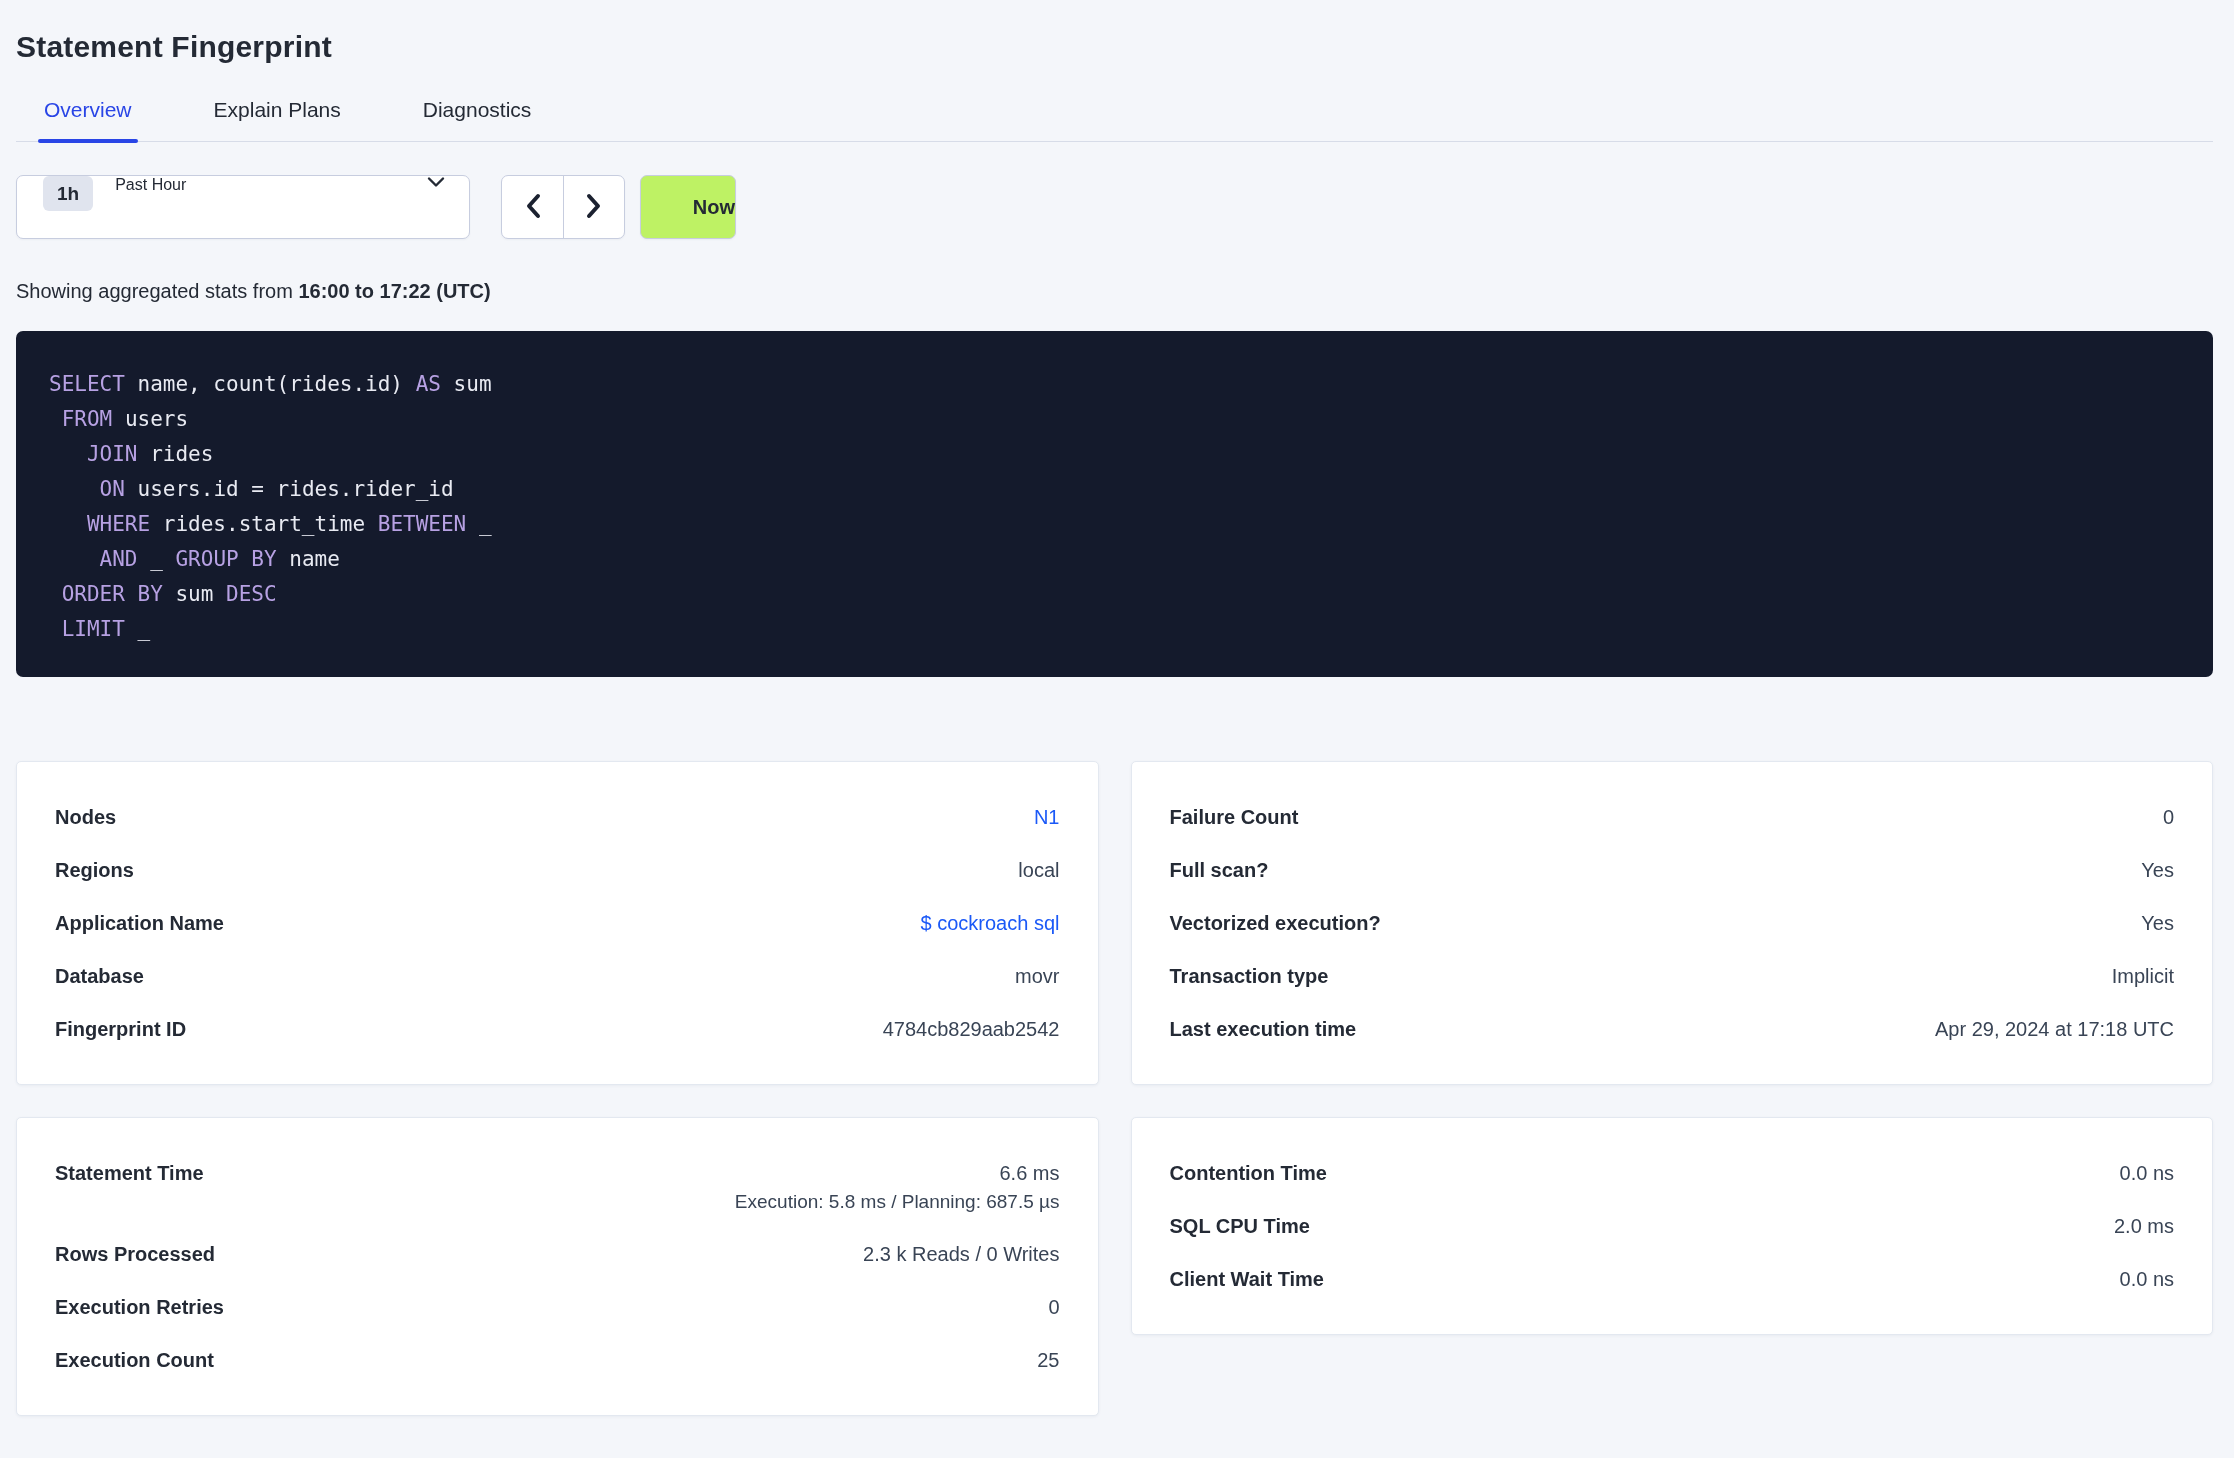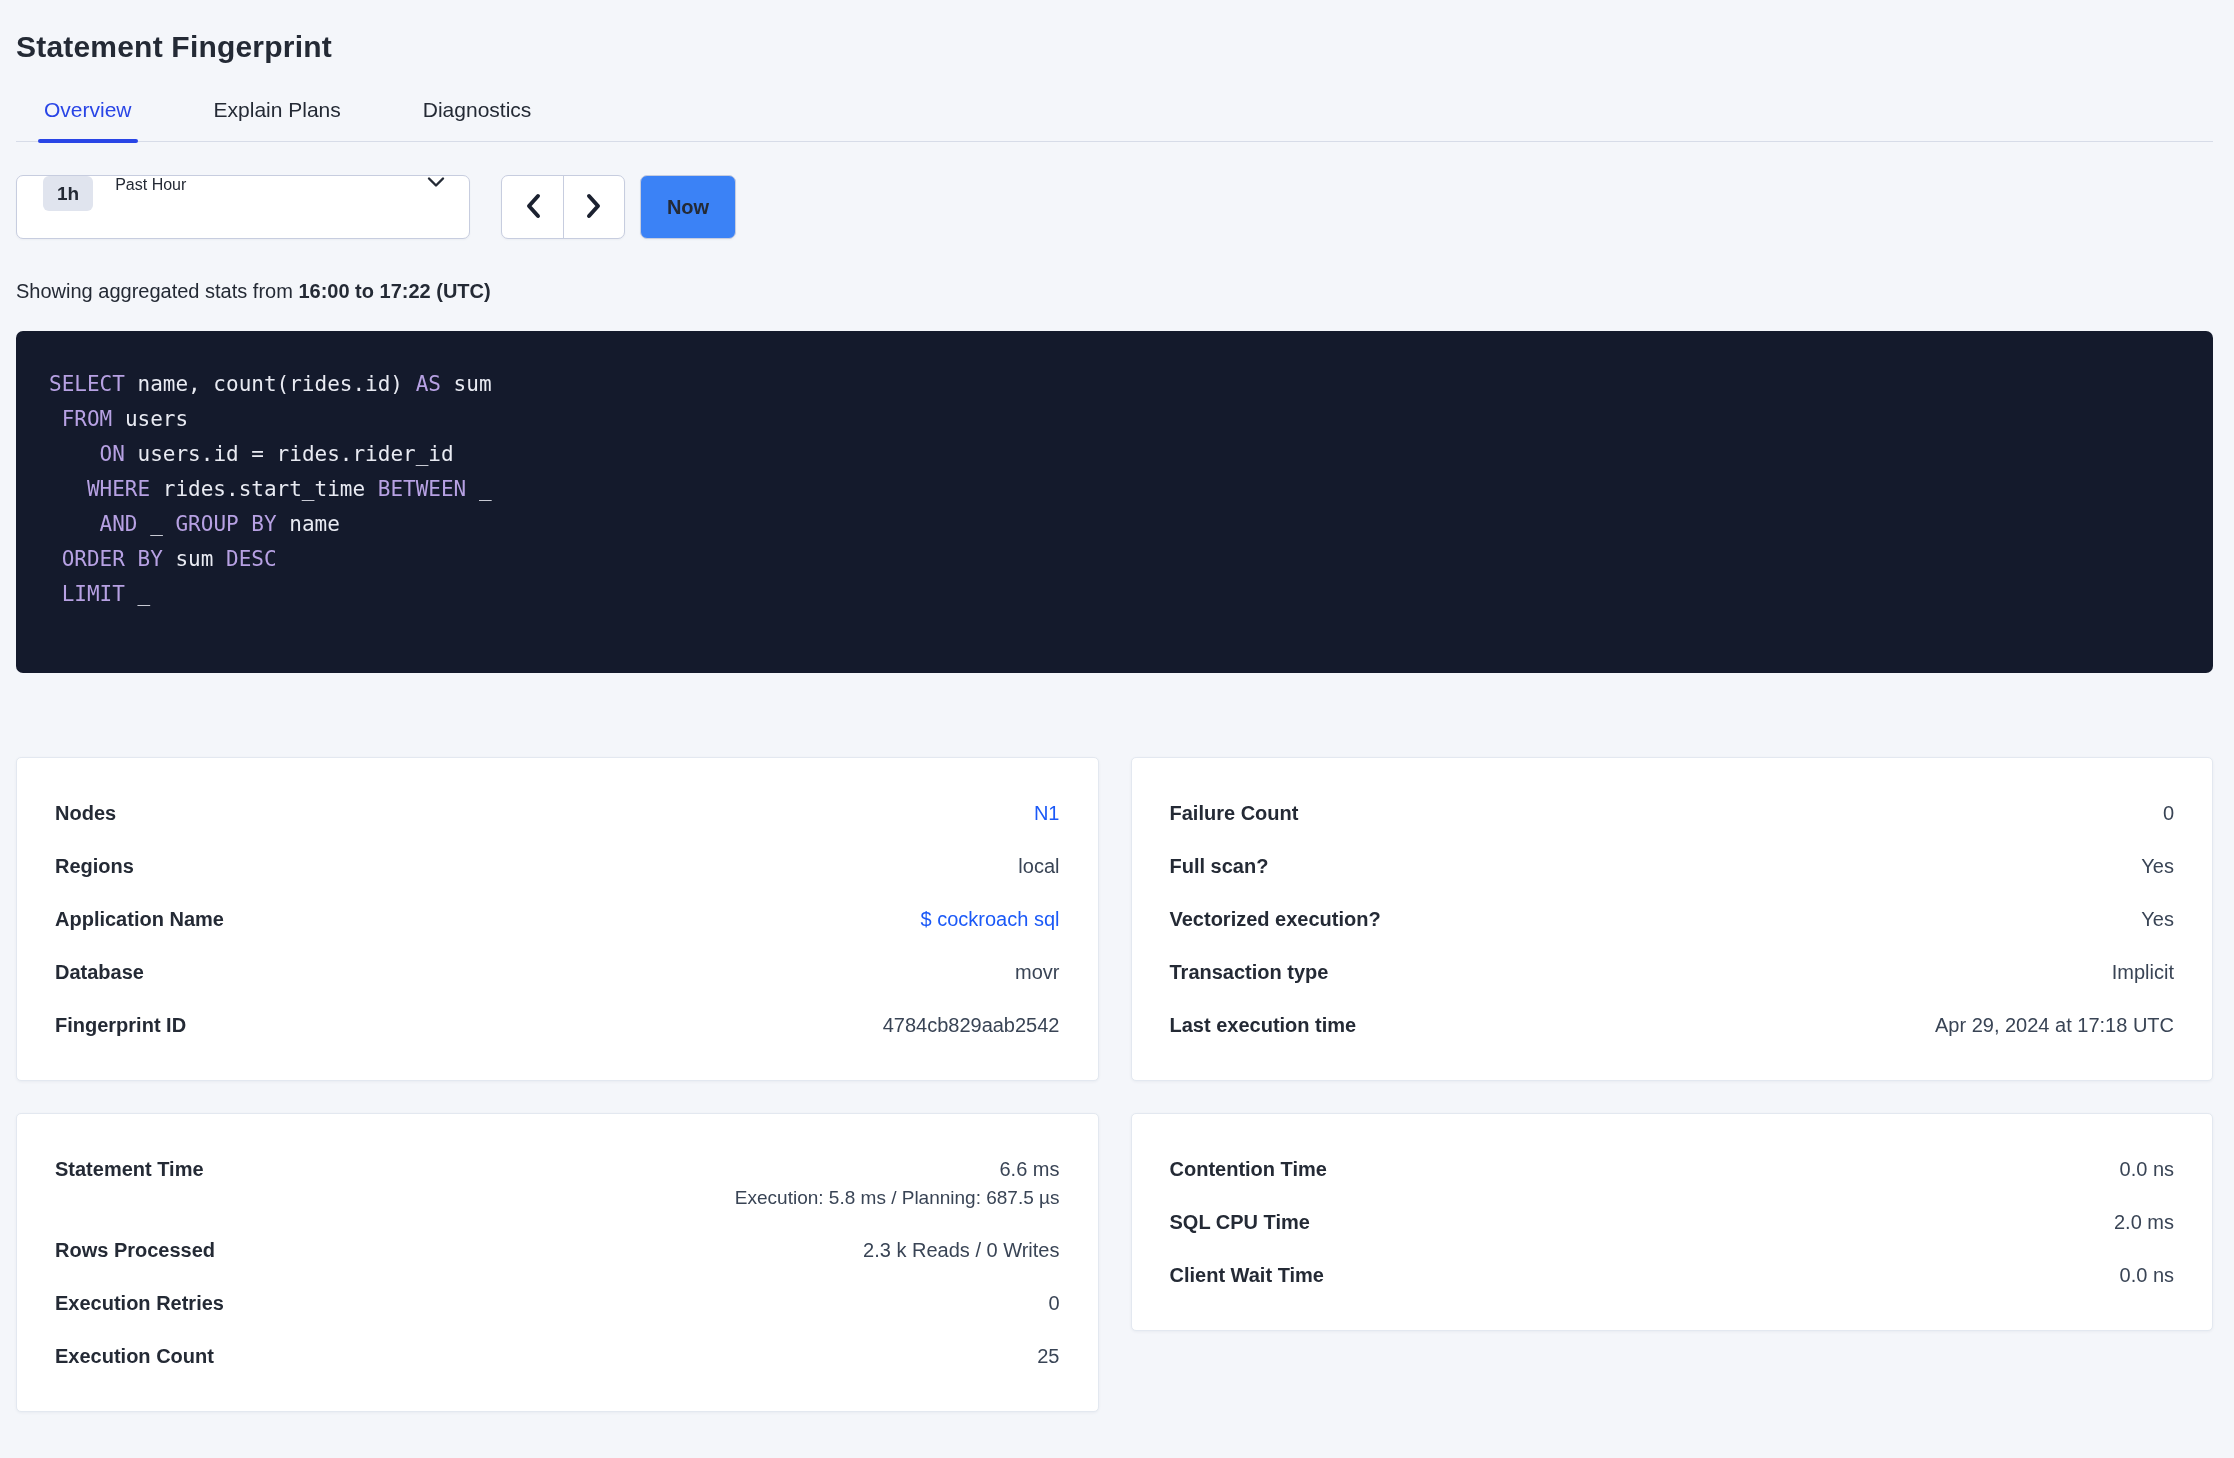--- a/index.html
+++ b/index.html
@@ -93,29 +93,30 @@
     align-items: center;
     justify-content: center;
     cursor: pointer;
     color: #1b2130;
   }
   .pager button + button { border-left: 1px solid #c7cddf; }
 
   .now-btn {
     margin-left: 15px;
     width: 96px;
-    background: #3b82f6;
+    background: #bef264;
     border: 1px solid #c7cddf;
     border-radius: 7px;
     font-family: "Liberation Sans", sans-serif;
     font-size: 20px;
     font-weight: 600;
     color: #242a35;
     cursor: pointer;
     box-shadow: 0 1px 2px rgba(60,72,100,0.05);
+    text-align: right;
   }
 
   
   .stats-caption {
     margin-top: 41px;
     font-size: 20px;
     color: #242a35;
   }
   .stats-caption b { font-weight: 700; }
 
@@ -217,20 +218,21 @@
       </button>
     </div>
     <button class="now-btn">Now</button>
   </div>
 
   <p class="stats-caption"><span>Showing aggregated stats from </span><b>16:00 to 17:22 (UTC)</b></p>
 
   <div class="code-block" id="sql-box">
       <div class="code-line"><span class="kw">SELECT</span><span> name, count(rides.id) </span><span class="kw">AS</span><span> sum</span></div>
       <div class="code-line"><span> </span><span class="kw">FROM</span><span> users</span></div>
+      <div class="code-line"><span>   </span><span class="kw">JOIN</span><span> rides</span></div>
       <div class="code-line"><span>    </span><span class="kw">ON</span><span> users.id = rides.rider_id</span></div>
       <div class="code-line"><span>   </span><span class="kw">WHERE</span><span> rides.start_time </span><span class="kw">BETWEEN</span><span> _</span></div>
       <div class="code-line"><span>    </span><span class="kw">AND</span><span> _ </span><span class="kw">GROUP BY</span><span> name</span></div>
       <div class="code-line"><span> </span><span class="kw">ORDER BY</span><span> sum </span><span class="kw">DESC</span></div>
       <div class="code-line"><span> </span><span class="kw">LIMIT</span><span> _</span></div>
     </div>
 
   <div class="cards-grid">
     <div class="card" id="card-statement-details">
         <div class="card-row">

